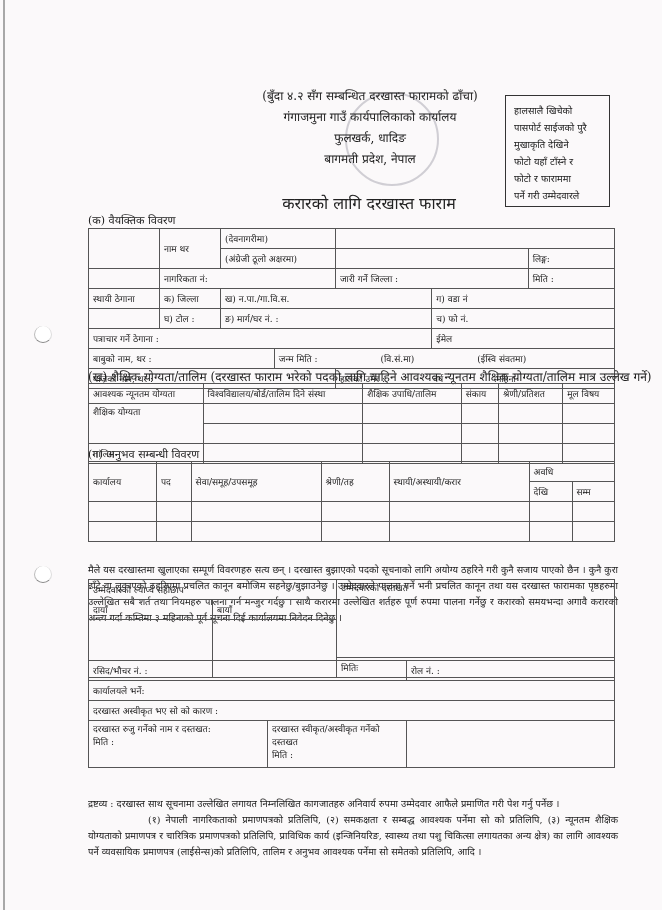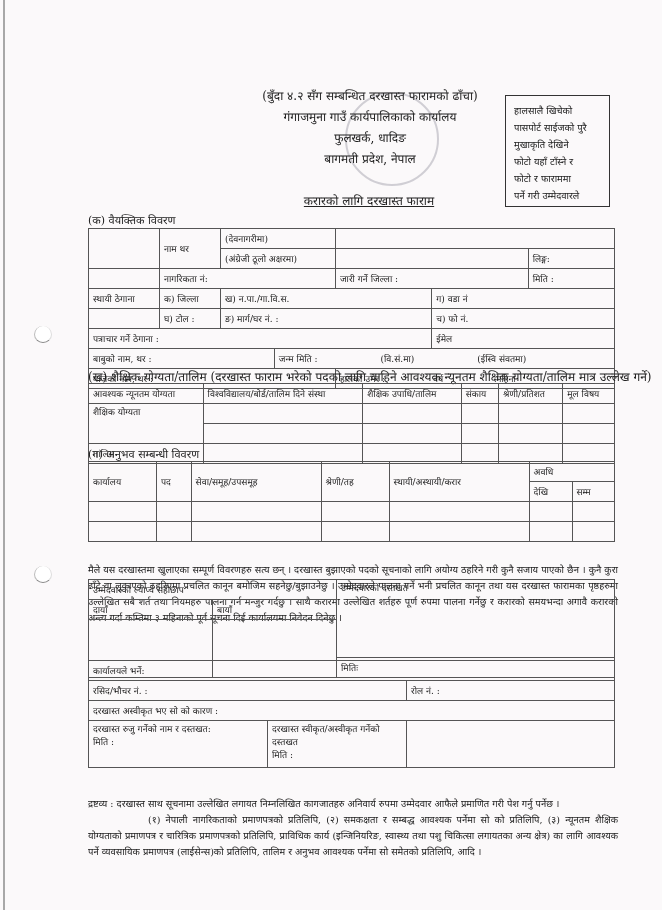--- a/index.html
+++ b/index.html
@@ -10,22 +10,22 @@
     color:#222;
   }
   .page-edge { position:absolute; left:3px; top:0; width:2px; height:910px; background:#a8a8a8; }
   .punch { position:absolute; left:34px; width:16px; height:16px; border-radius:50%;
            border-bottom:1px solid #888; border-left:1px solid #bbb; border-right:1px solid #ddd; background:#fff; }
   .hdr { position:absolute; left:230px; width:280px; text-align:center; font-size:12px; line-height:20px; }
   .stamp { position:absolute; left:345px; top:92px; width:90px; height:90px; border-radius:50%;
            border:2px solid rgba(80,80,100,0.25); }
   .photo-box { position:absolute; left:505px; top:95px; width:105px; height:112px;
                border:1.5px solid #333; font-size:9.5px; line-height:17px; padding:6px 3px 0 8px; box-sizing:border-box; }
-  .form-title { position:absolute; left:264px; top:192px; width:210px; text-align:center; font-size:12px;
-                text-decoration:underline; }
+  .form-title { position:absolute; left:264px; top:192px; width:210px; text-align:center; font-size:16px;
+                }
   .sec { position:absolute; left:88px; font-size:11px; }
   table { border-collapse:collapse; position:absolute; font-size:9px; }
   td, th { border:1px solid #555; padding:1px 4px; font-weight:normal; text-align:left; vertical-align:middle; height:17px; }
   .c { }
   .para { position:absolute; left:88px; width:530px; font-size:9.5px; line-height:16px; text-align:justify;margin-top:44px; }
 </style>
 </head>
 <body>
 
 <div class="page-edge"></div>
@@ -194,26 +194,26 @@
   </tr>
   <tr>
     <td>मितिः</td>
   </tr>
 </tbody>
   </table>
 
 <table style="left:88px; top:660px; width:527px">
   <tbody>
       <tr>
+    <td colspan="2" style="width:195px">रसिद/भौचर नं. :</td>
+    <td>रोल नं. :</td>
+  </tr>
+  <tr>
         <td colspan="3">कार्यालयले भर्ने:</td>
       </tr>
-  <tr>
-    <td colspan="2" style="width:195px">रसिद/भौचर नं. :</td>
-    <td>रोल नं. :</td>
-  </tr>
   <tr>
         <td colspan="3">दरखास्त अस्वीकृत भए सो को कारण :</td>
       </tr>
   <tr>
     <td style="vertical-align:top; width:170px; height:44px">
       <div>दरखास्त रुजु गर्नेको नाम र दस्तखत:</div>
       <div>मिति :</div>
     </td>
     <td colspan="1" style="vertical-align:top; width:130px">
       <div>दरखास्त स्वीकृत/अस्वीकृत गर्नेको दस्तखत</div>

